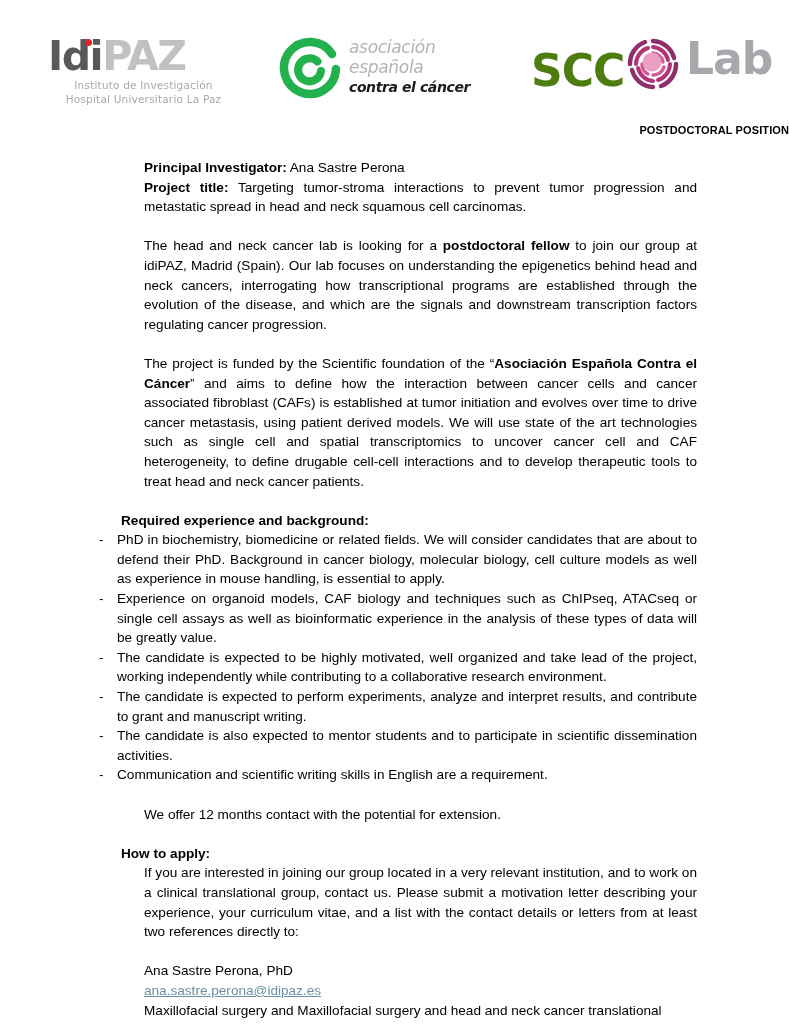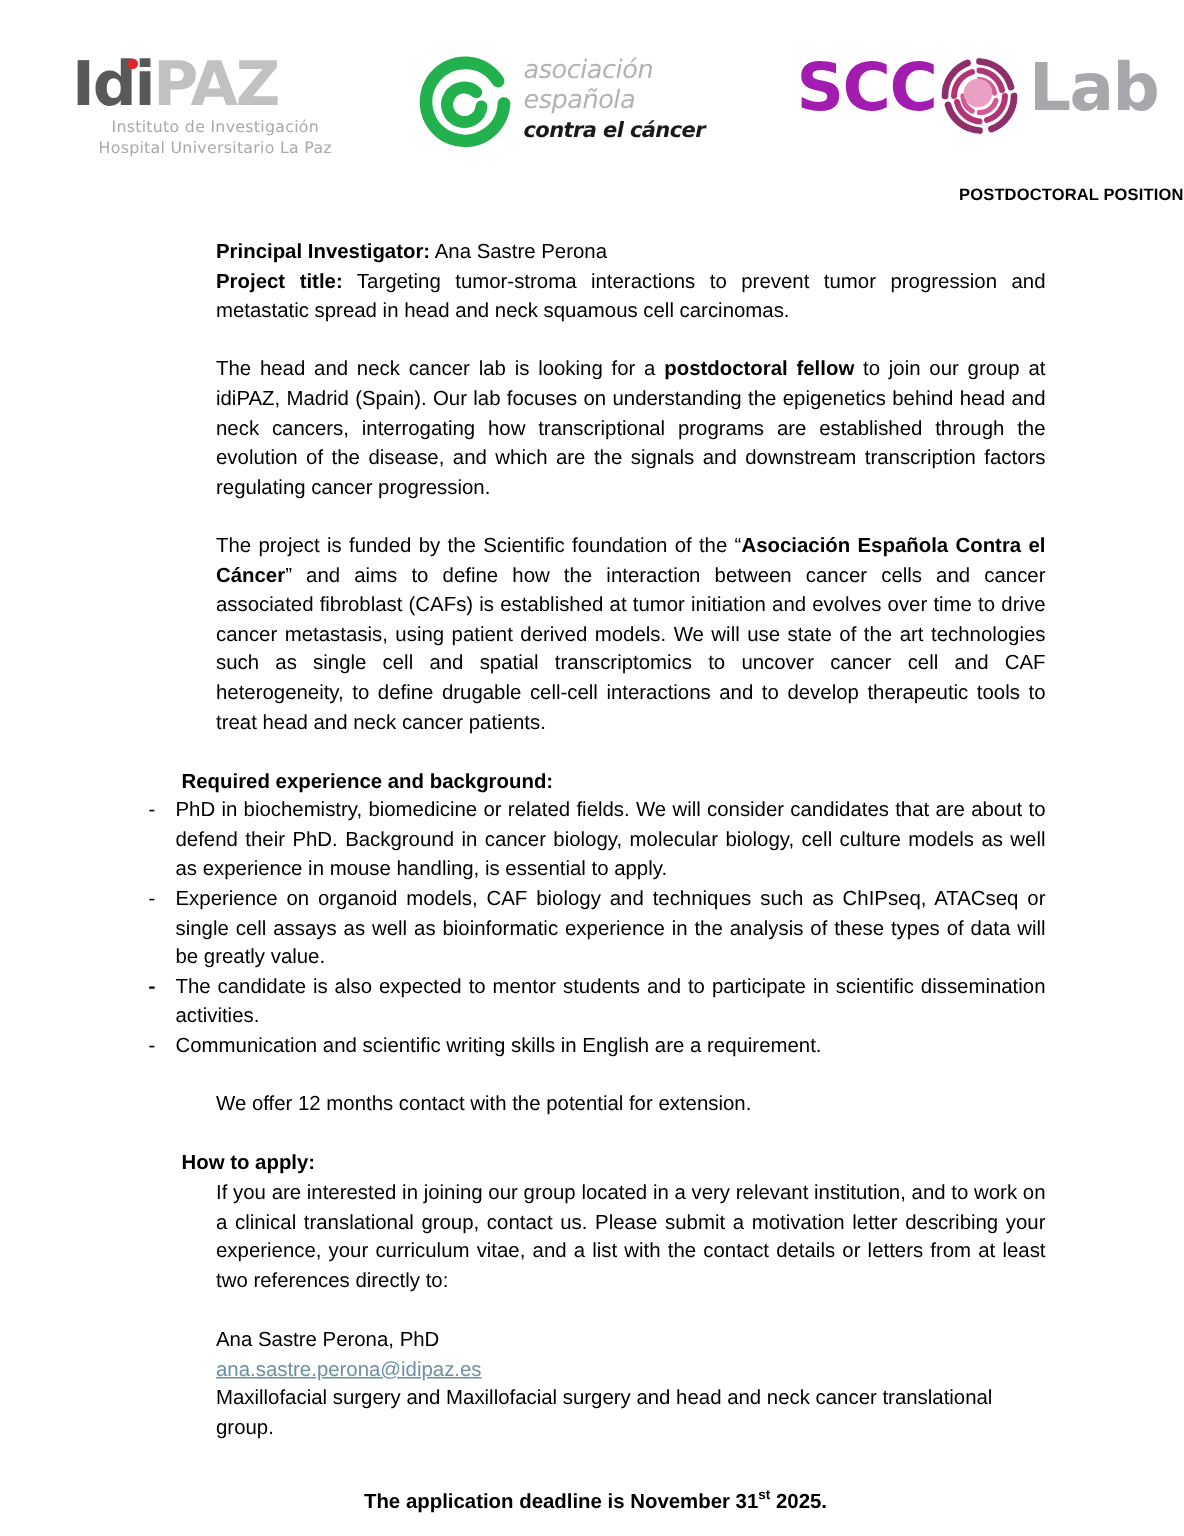--- a/index.html
+++ b/index.html
@@ -112,25 +112,25 @@
   .logo-scc {
     position: absolute;
     left: 531px;
     top: 8px;
     width: 240px;
     height: 70px;
   }
   .scc-word {
     position: absolute;
     left: 0;
-    top: 0;
+    top: 12px;
     font-family: "DejaVu Sans", sans-serif;
     font-size: 44px;
     font-weight: bold;
-    color: #a21caf;
+    color: #4d7c0f;
     letter-spacing: -1px;
     line-height: 50px;
   }
   .scc-mark {
     position: absolute;
     left: 96px;
     top: 4px;
     width: 52px;
     height: 52px;
   }
@@ -297,22 +297,22 @@
 
     <p class="para"><span>The project is funded by the Scientific foundation of the “</span><span class="b">Asociación Española Contra el Cáncer</span><span>” and aims to define how the interaction between cancer cells and cancer associated fibroblast (CAFs) is established at tumor initiation and evolves over time to drive cancer metastasis, using patient derived models. We will use state of the art technologies such as single cell and spatial transcriptomics to uncover cancer cell and CAF heterogeneity, to define drugable cell-cell interactions and to develop therapeutic tools to treat head and neck cancer patients.</span></p>
 
     <div class="gap"></div>
 
     <p class="heading">Required experience and background:</p>
 
     <ul class="dashlist">
       <li><span class="dash">-</span><span>PhD in biochemistry, biomedicine or related fields. We will consider candidates that are about to defend their PhD. Background in cancer biology, molecular biology, cell culture models as well as experience in mouse handling, is essential to apply.</span></li>
       <li><span class="dash">-</span><span>Experience on organoid models, CAF biology and techniques such as ChIPseq, ATACseq or single cell assays as well as bioinformatic experience in the analysis of these types of data will be greatly value.</span></li>
-      <li><span class="dash">-</span></li>
-      <li><span class="dash">-</span></li>
+      <li><span class="dash">-</span><span>The candidate is expected to be highly motivated, well organized and take lead of the project, working independently while contributing to a collaborative research environment.</span></li>
+      <li><span class="dash">-</span><span>The candidate is expected to perform experiments, analyze and interpret results, and contribute to grant and manuscript writing.</span></li>
       <li><span class="dash">-</span><span>The candidate is also expected to mentor students and to participate in scientific dissemination activities.</span></li>
       <li><span class="dash">-</span><span>Communication and scientific writing skills in English are a requirement.</span></li>
     </ul>
 
     <div class="gap"></div>
 
     <p class="para nojust">We offer 12 months contact with the potential for extension.</p>
 
     <div class="gap"></div>
 

